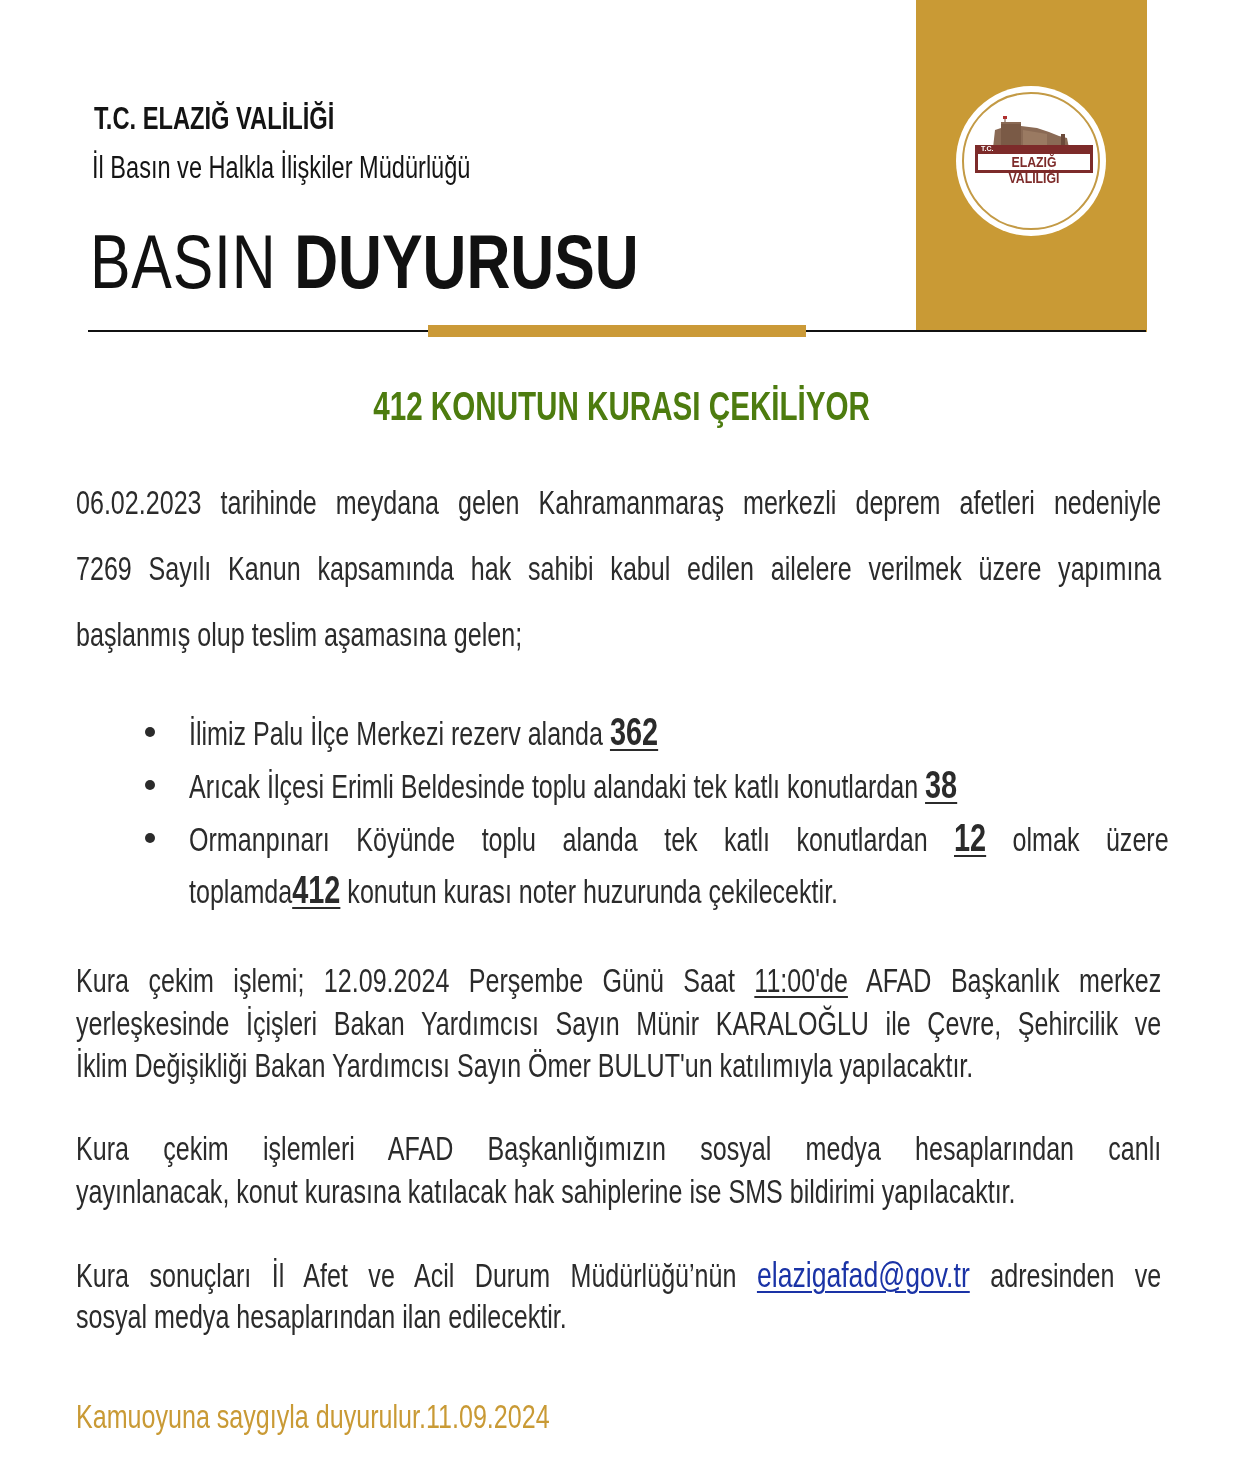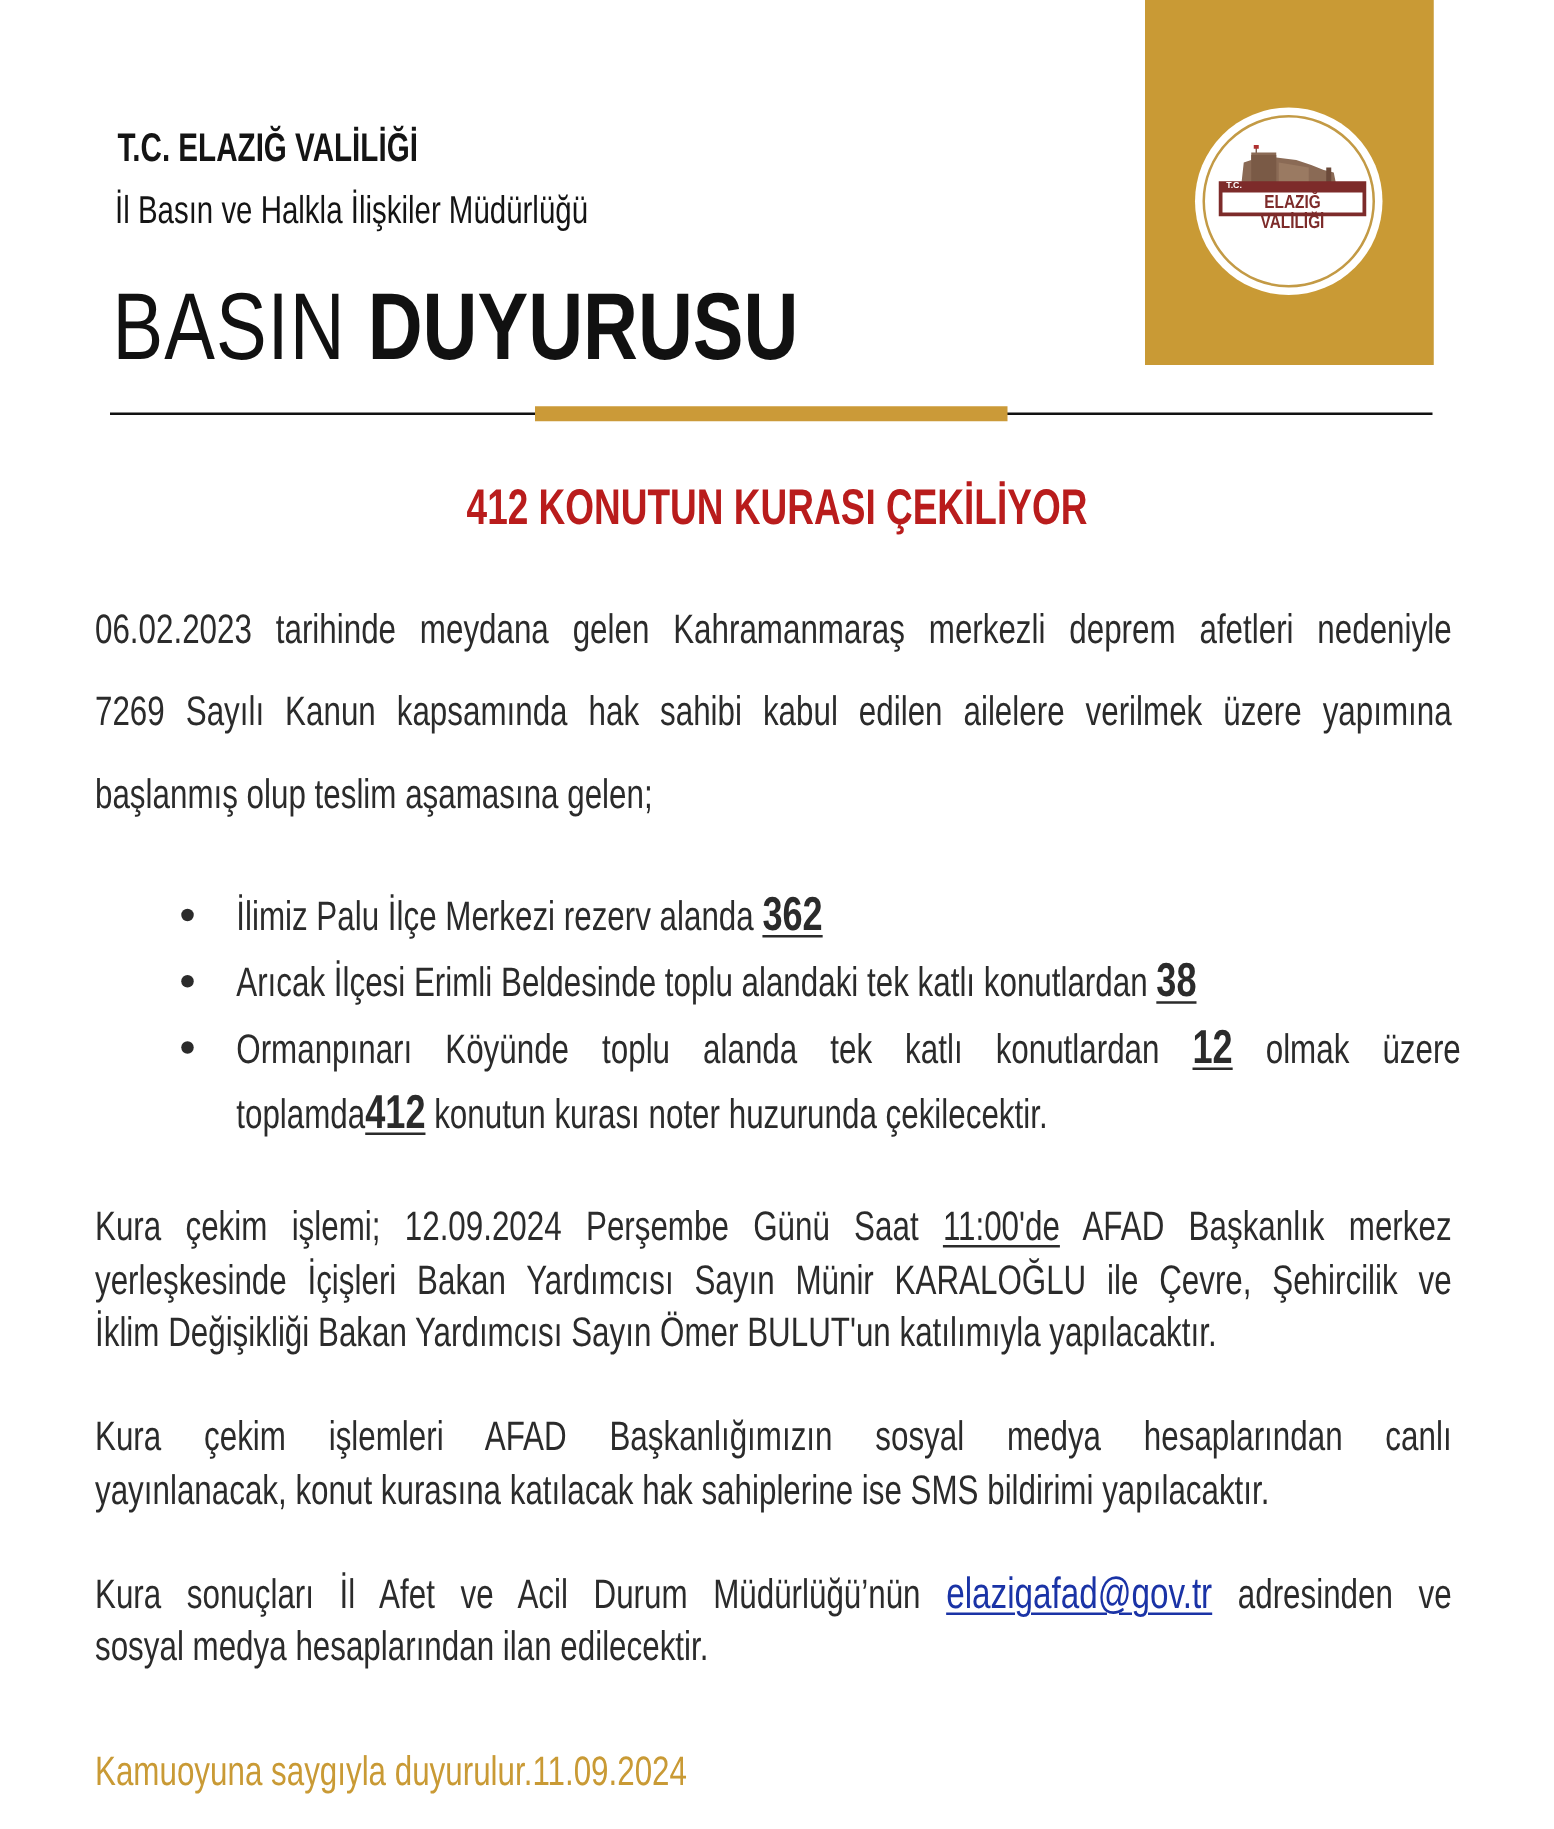--- a/index.html
+++ b/index.html
@@ -54,21 +54,21 @@
   .doc-type {
     left: 90px; top: 222px;
     font-size: 76px; line-height: 80px; color: #111;
     transform: scaleX(0.80);
     letter-spacing: 1px;
   }
   .doc-type .light { font-weight: 400; }
   .doc-type .bold { font-weight: 700; letter-spacing: 0; }
 
   .logo-box {
-    left: 916px; top: 0; width: 231px; height: 292px;
+    left: 916px; top: 0; width: 231px; height: 332px;
     background: #c99a35;
   }
   .logo-circle {
     position: absolute;
     left: 40px; top: 86px; width: 150px; height: 150px;
     border-radius: 50%;
     background: #ffffff;
   }
   .logo-ring {
     position: absolute;
@@ -103,21 +103,21 @@
   .rule-black {
     left: 88px; top: 330px; width: 1058px; height: 2px; background: #111;
   }
   .rule-gold {
     left: 428px; top: 325px; width: 378px; height: 12px; background: #cb9a38;
   }
 
   .headline {
     left: 0; top: 384px; width: 1243px;
     text-align: center;
-    font-size: 40px; font-weight: 700; color: #b91c1c;
+    font-size: 40px; font-weight: 700; color: #4d7c0f;
   }
   .headline span {
     display: inline-block;
     transform: scaleX(0.74);
     transform-origin: center top;
   }
 
   .body-line {
     font-size: 33px; line-height: 40px; color: #2b2b2b;
   }

